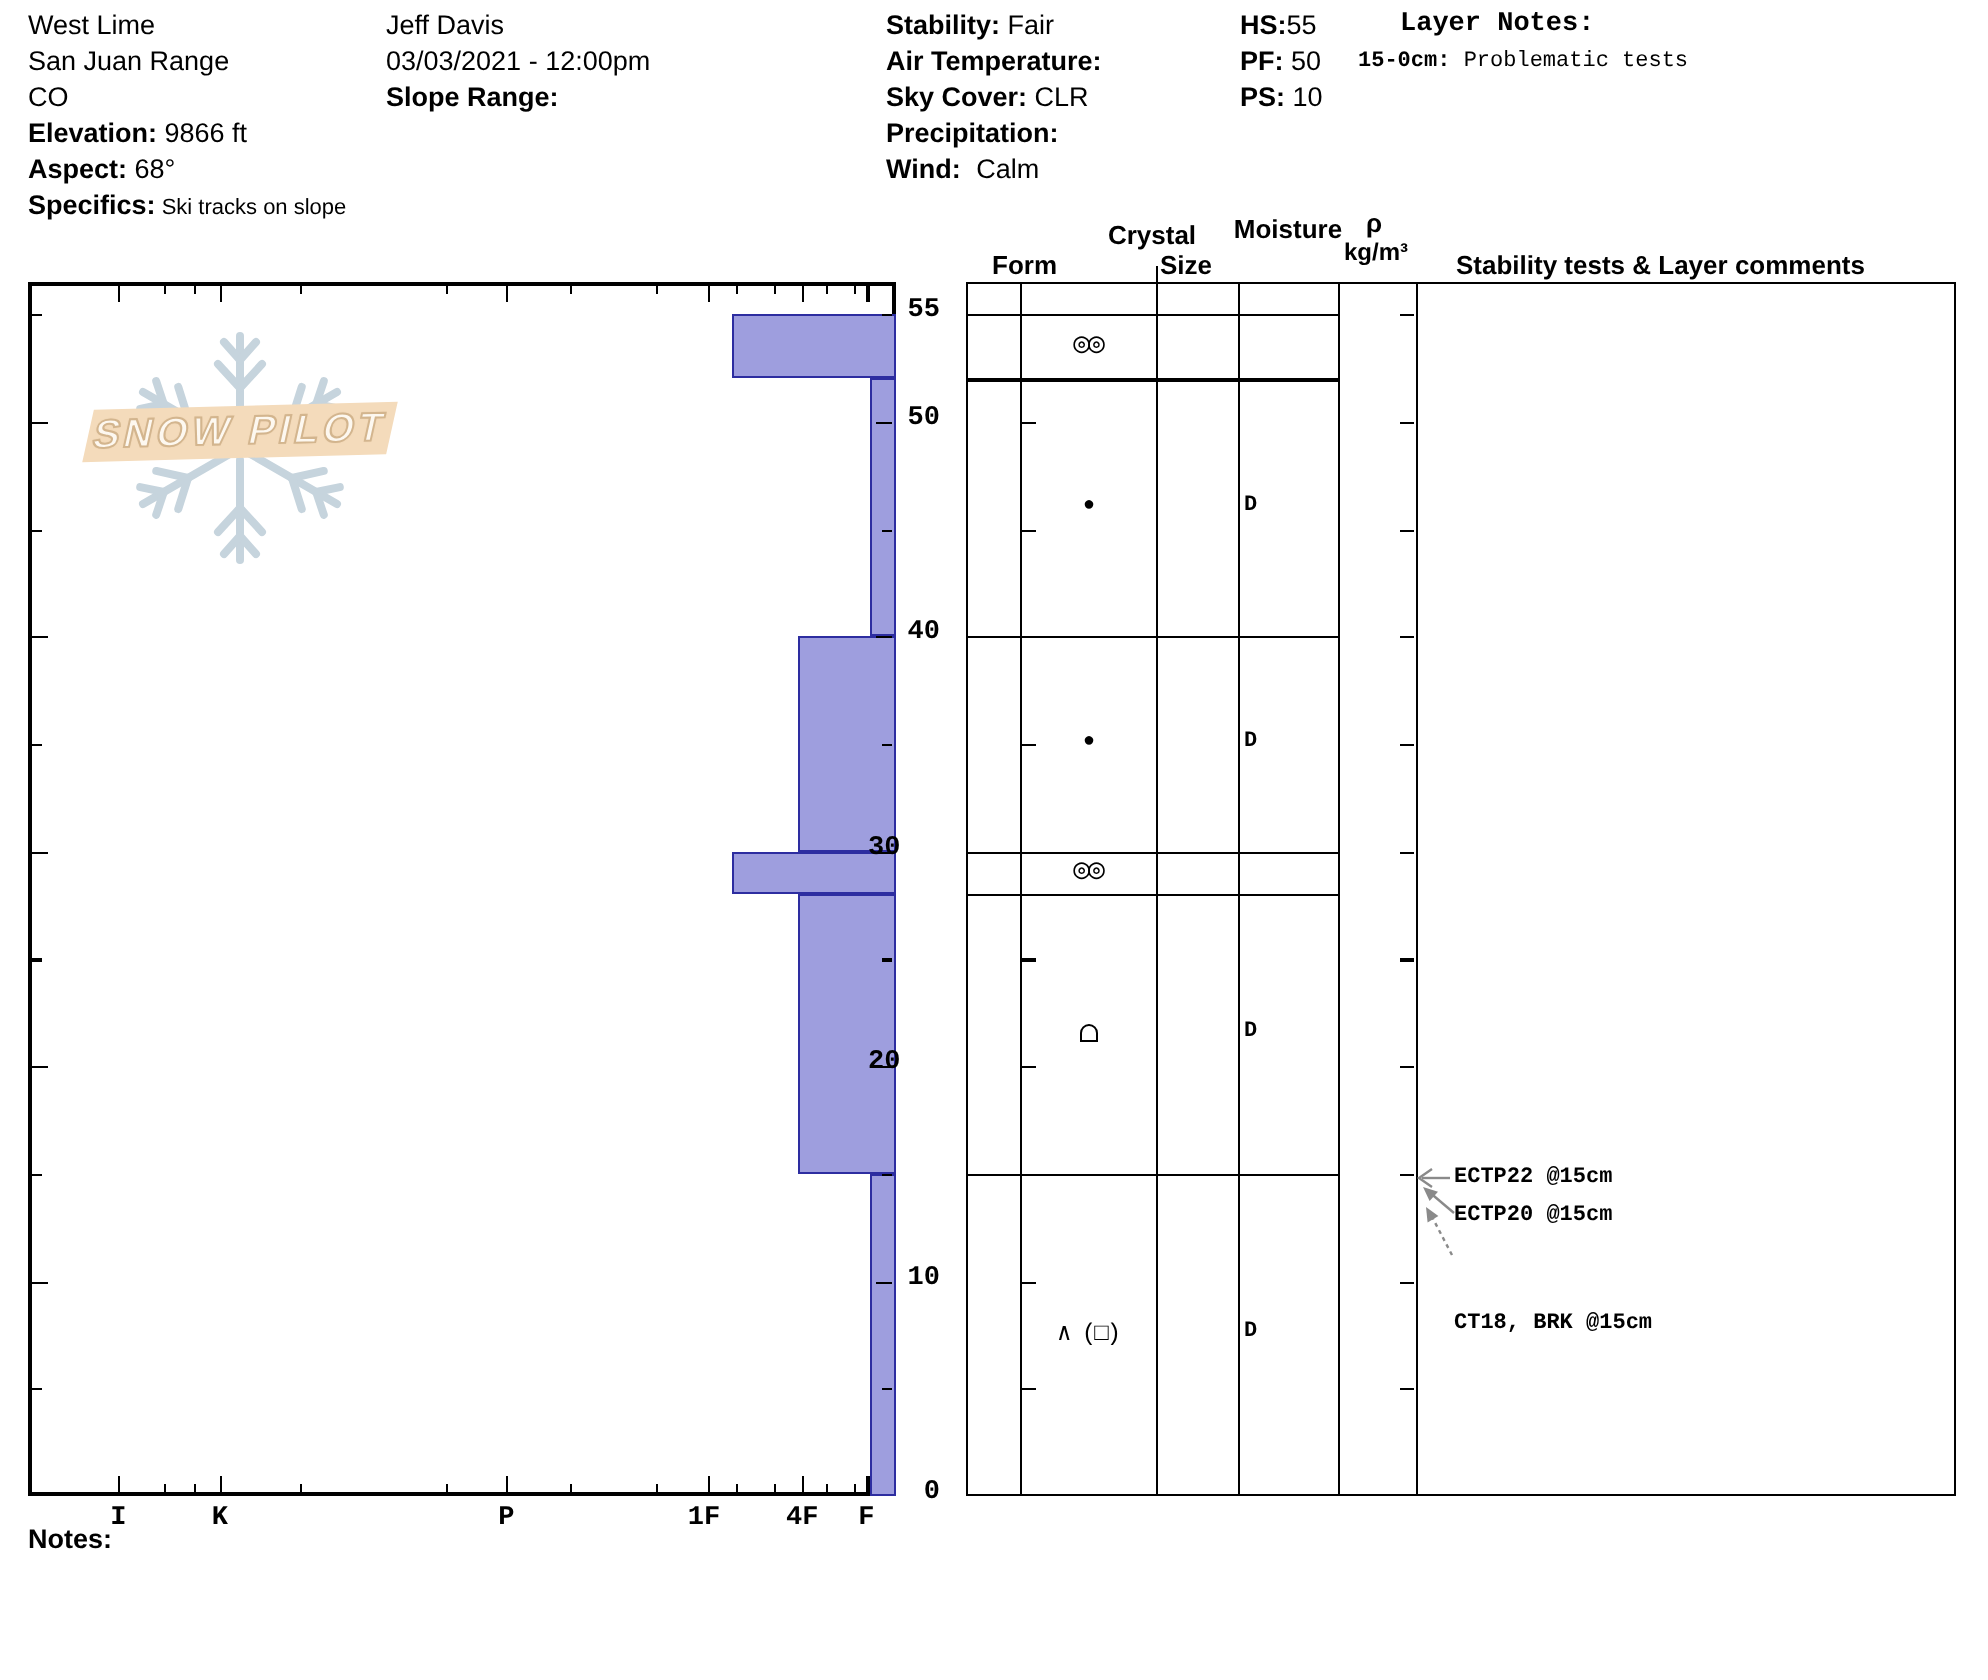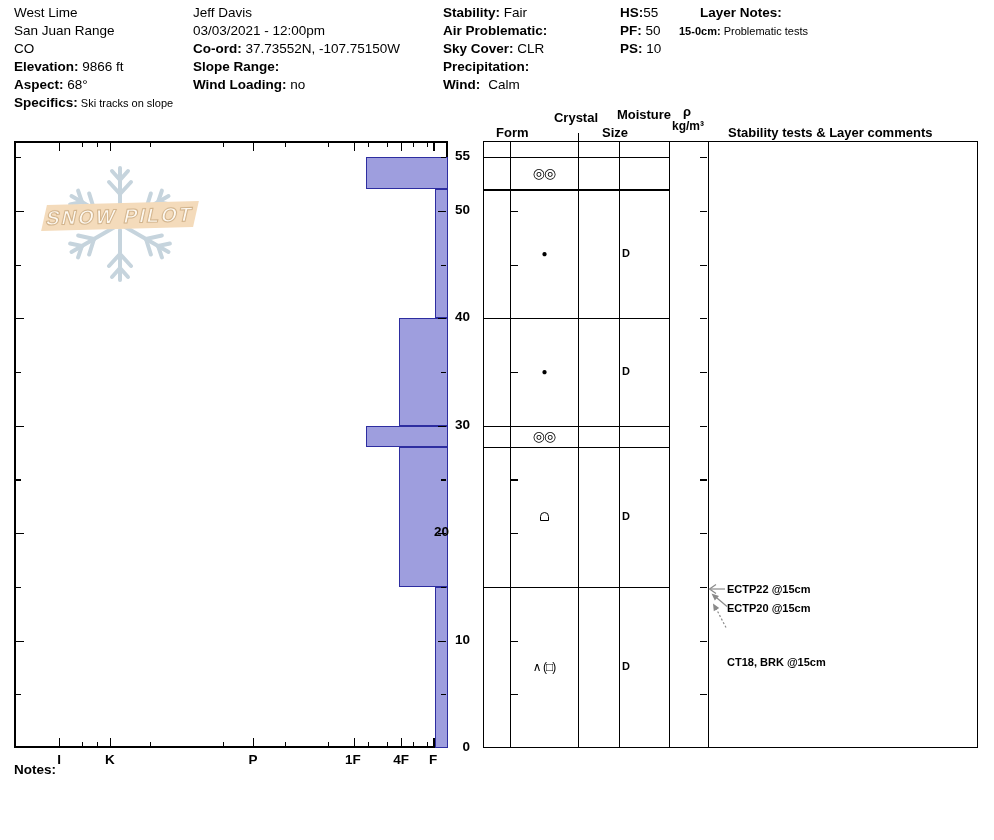--- a/index.html
+++ b/index.html
@@ -1,18 +1,18 @@
 <!DOCTYPE html>
 <html><head>
 <meta charset="utf-8">
 <style>
   html,body{margin:0;padding:0;background:#fff;}
   body{width:994px;height:840px;position:relative;overflow:hidden;
        font-family:"Liberation Sans","DejaVu Sans",sans-serif;color:#000;}
-  .abs{position:absolute;}
+  .abs{position:absolute;font-family:Liberation Mono, monospace;}
   .hdrcol{position:absolute;top:4px;font-size:13.5px;line-height:18px;white-space:nowrap;}
   .b{font-weight:bold;}
   .small{font-size:11px;}
   .tick{position:absolute;background:#000;}
   .lbl{position:absolute;font-weight:bold;font-size:13.5px;white-space:nowrap;}
   .panel-lbl{position:absolute;font-weight:bold;font-size:13px;white-space:nowrap;}
   #chart-box{position:absolute;left:14px;top:141px;width:434px;height:607px;
              border:2px solid #000;box-sizing:border-box;}
   #panel-box{position:absolute;left:483px;top:141px;width:495px;height:607px;
              border:1.5px solid #000;box-sizing:border-box;}
@@ -40,28 +40,26 @@
   <div>San Juan Range</div>
   <div>CO</div>
   <div><span class="b">Elevation:</span><span> 9866 ft</span></div>
   <div><span class="b">Aspect:</span><span> 68°</span></div>
   <div><span class="b">Specifics:</span><span class="small"> Ski tracks on slope</span></div>
 </div>
 
 <div class="hdrcol" style="left:193px">
   <div>Jeff Davis</div>
   <div>03/03/2021 - 12:00pm</div>
-  <div><span class="b">Co-ord:</span><span> 37.73552N, -107.75150W</span></div>
   <div><span class="b">Slope Range:</span><span></span></div>
-  <div><span class="b">Wind Loading:</span><span> no</span></div>
 </div>
 
 <div class="hdrcol" style="left:443px">
   <div><span class="b">Stability:</span><span> Fair</span></div>
-  <div><span class="b">Air Problematic:</span><span></span></div>
+  <div><span class="b">Air Temperature:</span><span></span></div>
   <div><span class="b">Sky Cover:</span><span> CLR</span></div>
   <div><span class="b">Precipitation:</span><span></span></div>
   <div><span class="b">Wind:</span><span style="margin-left:4px"> Calm</span></div>
 </div>
 
 <div class="hdrcol" style="left:620px">
   <div><span class="b">HS:</span><span>55</span></div>
   <div><span class="b">PF:</span><span> 50</span></div>
   <div><span class="b">PS:</span><span> 10</span></div>
 </div>
@@ -93,21 +91,21 @@
   <div id="logo-banner">
     <span>SNOW PILOT</span>
   </div>
 </div>
 
 <div id="chart-box"></div>
 <div id="panel-box"></div>
 
 <div class="panel-lbl" style="left:540px;top:110px;width:72px;text-align:center">Crystal</div>
 <div class="panel-lbl" style="left:496px;top:125px;width:70px;text-align:left">Form</div>
-<div class="panel-lbl" style="left:558px;top:125px;width:70px;text-align:right">Size</div>
+<div class="panel-lbl" style="left:558px;top:125px;width:70px;text-align:center">Size</div>
 <div class="panel-lbl" style="left:604px;top:107px;width:80px;text-align:center">Moisture</div>
 <div class="panel-lbl" style="left:667px;top:104px;width:40px;text-align:center">ρ</div>
 <div class="panel-lbl" style="left:667px;top:119px;width:42px;text-align:center;font-size:12px">kg/m³</div>
 <div class="panel-lbl" style="left:728px;top:125px">Stability tests &amp; Layer comments</div>
 <div class="vline" style="left:578px;top:133px;height:8px"></div>
 
 <div id="notes-row">Notes:</div>
 
 <div id="render-layer" class="abs" style="left:0;top:0;width:994px;height:840px">
     <div class="bar" style="left: 365.974px; top: 157.115px; width: 82.026px; height: 32.2301px; background: rgb(158, 158, 222); border: 1.5px solid rgb(45, 45, 160);"></div>
@@ -166,28 +164,28 @@
     <div class="tick" style="left: 368.144px; top: 742px; width: 1.2px; height: 4px;"></div>
     <div class="tick" style="left: 387.24px; top: 143px; width: 1.2px; height: 4px;"></div>
     <div class="tick" style="left: 387.24px; top: 742px; width: 1.2px; height: 4px;"></div>
     <div class="tick" style="left: 412.846px; top: 143px; width: 1.2px; height: 4px;"></div>
     <div class="tick" style="left: 412.846px; top: 742px; width: 1.2px; height: 4px;"></div>
     <div class="tick" style="left: 427.168px; top: 143px; width: 1.2px; height: 4px;"></div>
     <div class="tick" style="left: 427.168px; top: 742px; width: 1.2px; height: 4px;"></div>
     <div class="lbl" style="left: 434px; top: 148.115px; width: 36px; text-align: right;">55</div>
     <div class="lbl" style="left: 434px; top: 201.832px; width: 36px; text-align: right;">50</div>
     <div class="lbl" style="left: 434px; top: 309.265px; width: 36px; text-align: right;">40</div>
-    <div class="lbl" style="left: 434px; top: 416.699px; width: 36px; text-align: right;">30</div>
+    <div class="lbl" style="left: 434px; top: 416.699px; width: 36px; text-align: left;">30</div>
     <div class="lbl" style="left: 434px; top: 524.133px; width: 36px; text-align: left;">20</div>
     <div class="lbl" style="left: 434px; top: 631.566px; width: 36px; text-align: right;">10</div>
     <div class="lbl" style="left: 434px; top: 739px; width: 36px; text-align: right;">0</div>
     <div class="lbl" style="left: 39.136px; top: 752px; width: 40px; text-align: center;">I</div>
     <div class="lbl" style="left: 89.914px; top: 752px; width: 40px; text-align: center;">K</div>
     <div class="lbl" style="left: 233.134px; top: 752px; width: 40px; text-align: center;">P</div>
-    <div class="lbl" style="left: 345px; top: 752px; width: 40px; text-align: left;">1F</div>
+    <div class="lbl" style="left: 332px; top: 752px; width: 40px; text-align: center;">1F</div>
     <div class="lbl" style="left: 381.128px; top: 752px; width: 40px; text-align: center;">4F</div>
     <div class="lbl" style="left: 413.244px; top: 752px; width: 40px; text-align: center;">F</div>
     <div class="vline" style="left: 510px; top: 141px; height: 607px;"></div>
     <div class="vline" style="left: 578px; top: 141px; height: 607px;"></div>
     <div class="vline" style="left: 619px; top: 141px; height: 607px;"></div>
     <div class="vline" style="left: 669px; top: 141px; height: 607px;"></div>
     <div class="vline" style="left: 708px; top: 141px; height: 607px;"></div>
     <div class="hline" style="left: 483px; top: 157.115px; width: 186px;"></div>
     <div class="hline" style="left: 483px; top: 189.345px; width: 186px;"></div>
     <div class="hline" style="left: 483px; top: 318.265px; width: 186px;"></div>

